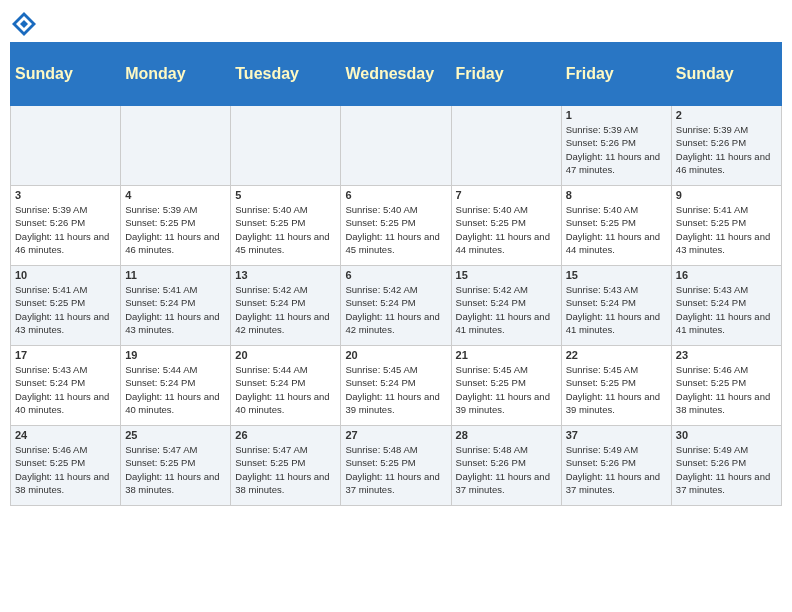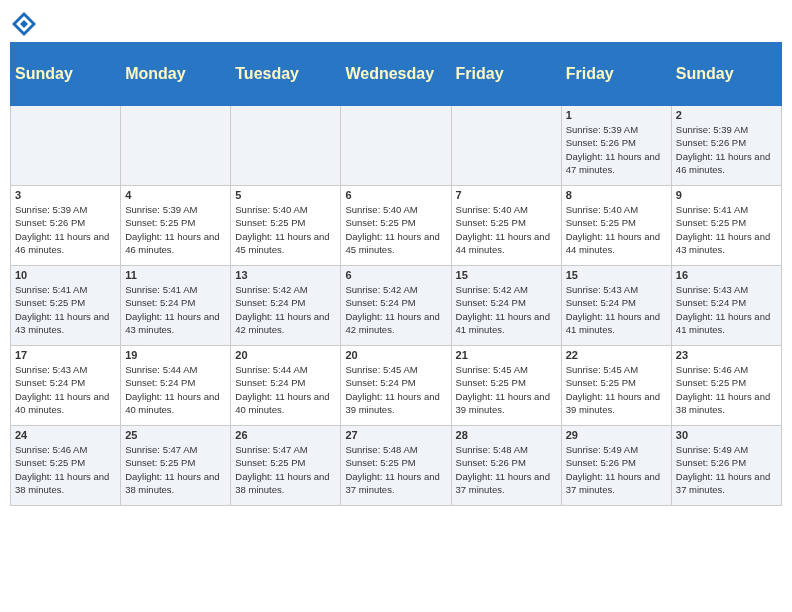--- a/index.html
+++ b/index.html
@@ -301,21 +301,21 @@
 Sunset: 5:25 PM
 Daylight: 11 hours and 37 minutes.</div>
         </td>
         <td>
           <div class="day-num">28</div>
           <div class="day-info" style="white-space: pre-line;">Sunrise: 5:48 AM
 Sunset: 5:26 PM
 Daylight: 11 hours and 37 minutes.</div>
         </td>
         <td>
-          <div class="day-num">29</div>
+          <div class="day-num">37</div>
           <div class="day-info" style="white-space: pre-line;">Sunrise: 5:49 AM
 Sunset: 5:26 PM
 Daylight: 11 hours and 37 minutes.</div>
         </td>
         <td>
           <div class="day-num">30</div>
           <div class="day-info" style="white-space: pre-line;">Sunrise: 5:49 AM
 Sunset: 5:26 PM
 Daylight: 11 hours and 37 minutes.</div>
         </td>

